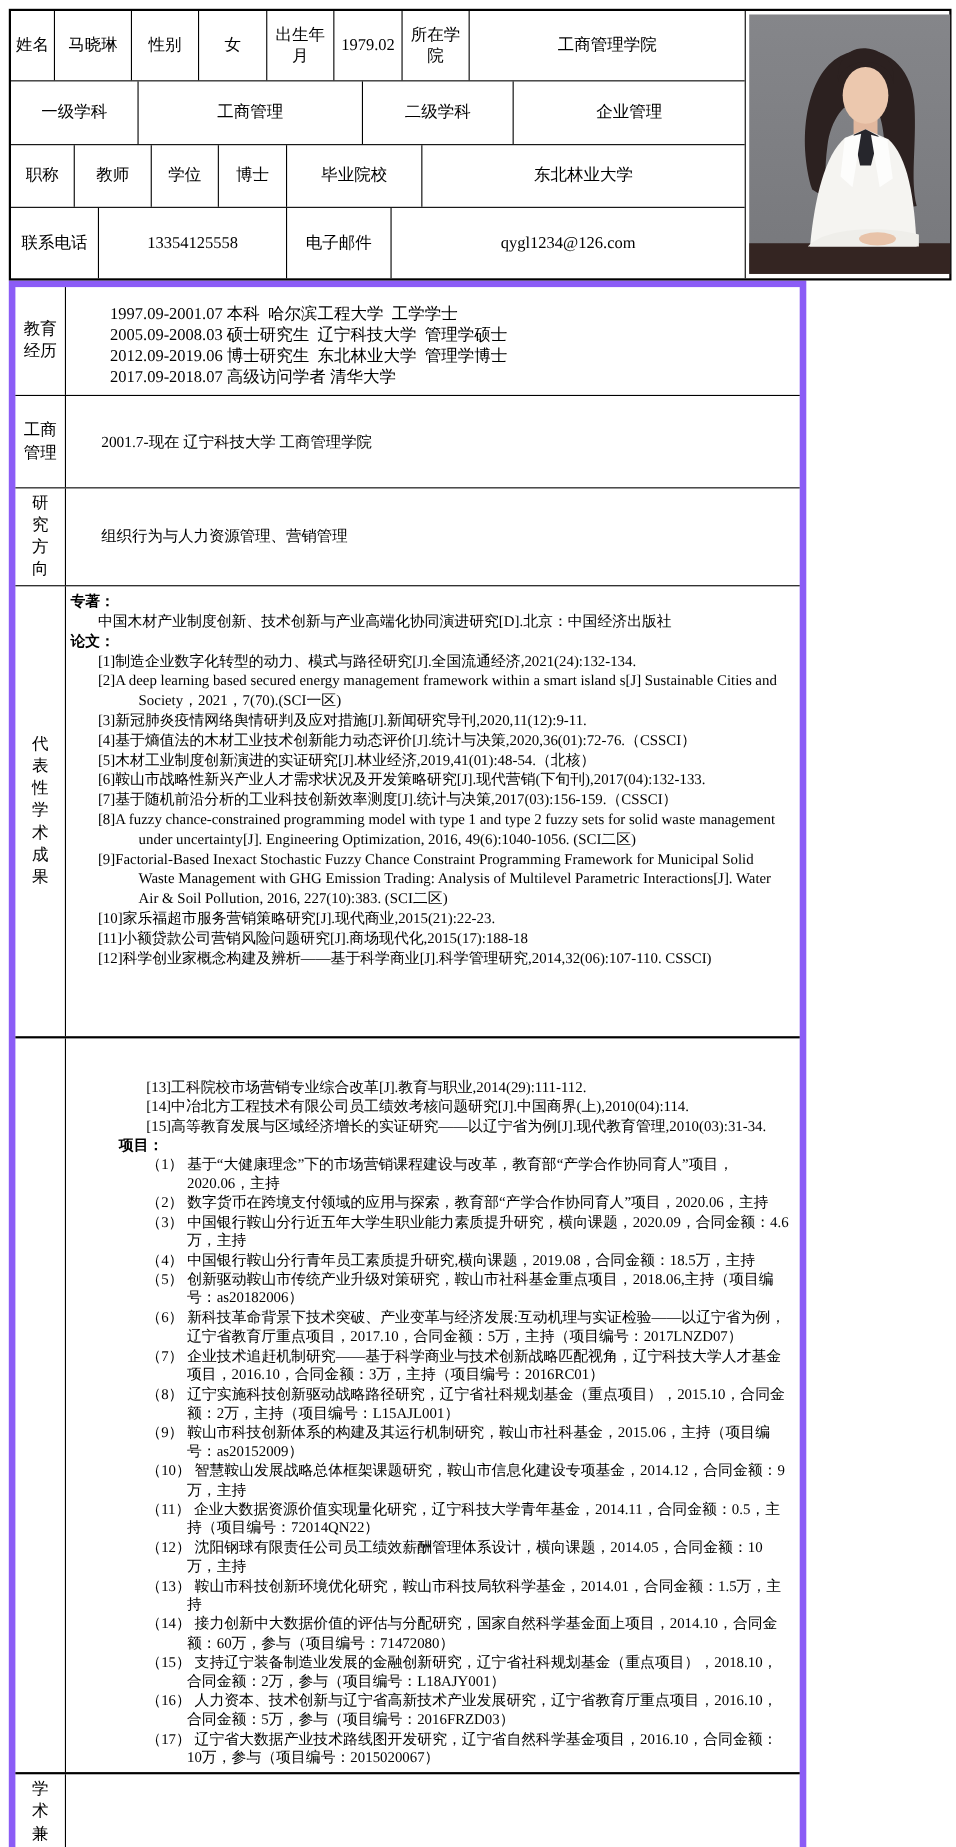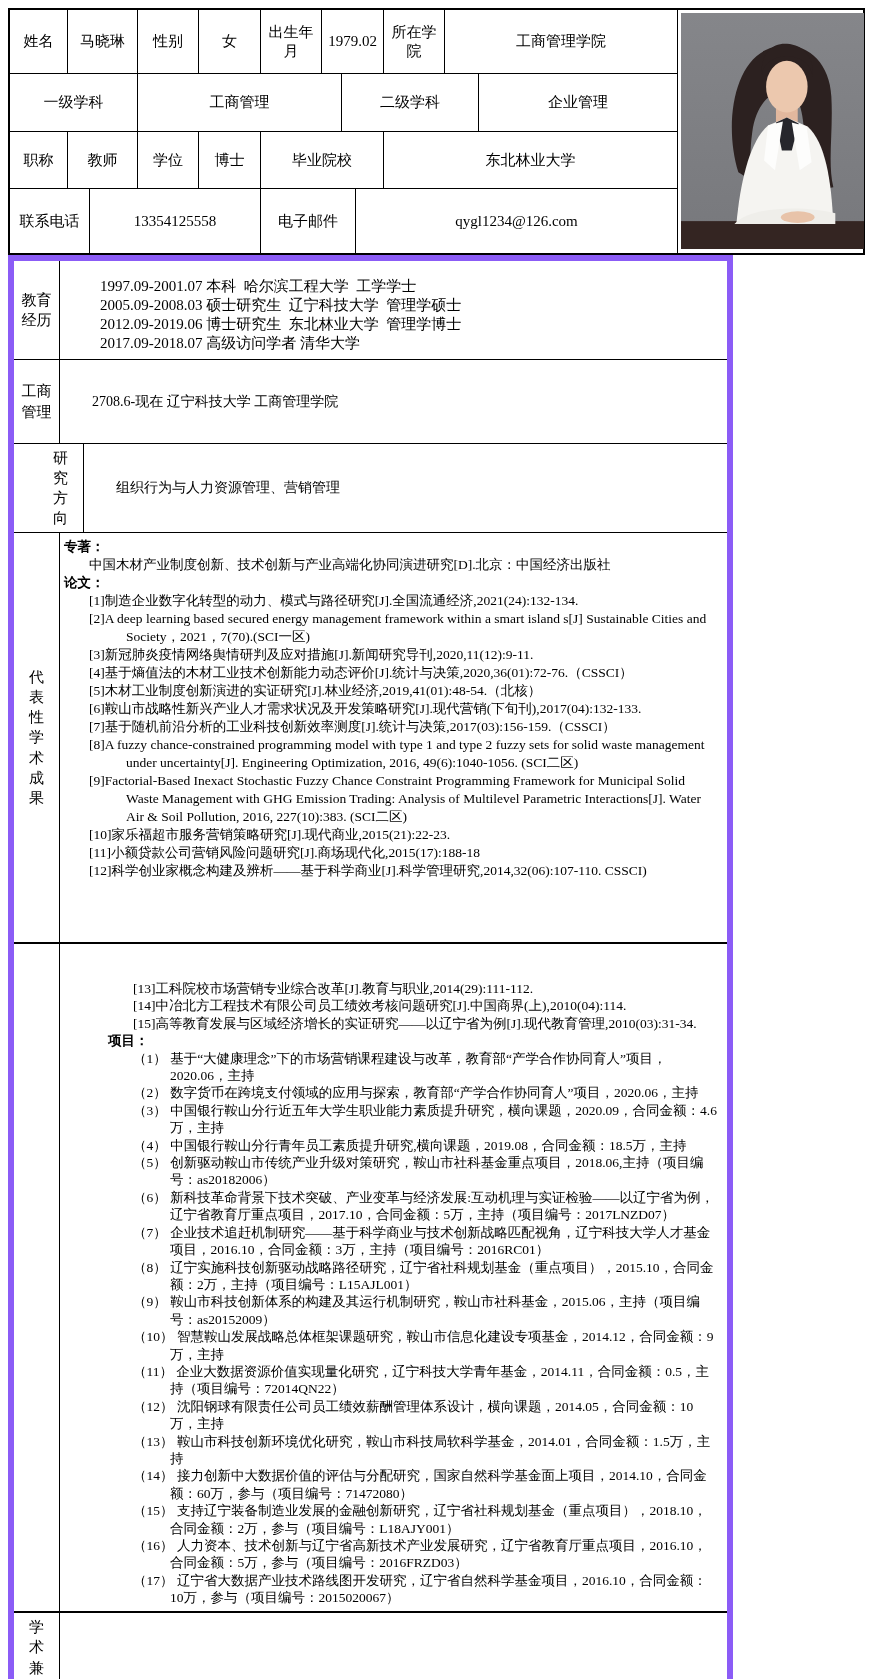--- a/index.html
+++ b/index.html
@@ -47,31 +47,31 @@
   .note{margin-top:9px;font-size:10px;padding-left:2px;}
 </style>
 </head>
 <body>
 
 <div class="doc">
 
   <div class="top-table">
     <div class="rows">
       <div class="trow" style="height:64px;">
-        <div class="tcell" style="width:58px;">姓名</div>
+        <div class="tcell" style="width:40px;">姓名</div>
         <div class="tcell" style="width:70px;">马晓琳</div>
         <div class="tcell" style="width:61px;">性别</div>
         <div class="tcell" style="width:62px;">女</div>
         <div class="tcell" style="width:61px;">出生年月</div>
         <div class="tcell" style="width:62px;">1979.02</div>
         <div class="tcell" style="width:61px;">所在学院</div>
         <div class="tcell end">工商管理学院</div>
       </div>
       <div class="trow" style="height:58px;">
-        <div class="tcell" style="width:128px;">一级学科</div>
+        <div class="tcell" style="width:116px;">一级学科</div>
         <div class="tcell" style="width:204px;">工商管理</div>
         <div class="tcell" style="width:137px;">二级学科</div>
         <div class="tcell end">企业管理</div>
       </div>
       <div class="trow" style="height:57px;">
         <div class="tcell" style="width:58px;">职称</div>
         <div class="tcell" style="width:70px;">教师</div>
         <div class="tcell" style="width:61px;">学位</div>
         <div class="tcell" style="width:62px;">博士</div>
         <div class="tcell" style="width:123px;">毕业院校</div>
@@ -120,24 +120,24 @@
         <div class="edu-line">2005.09-2008.03 硕士研究生  辽宁科技大学  管理学硕士</div>
         <div class="edu-line">2012.09-2019.06 博士研究生  东北林业大学  管理学博士</div>
         <div class="edu-line">2017.09-2018.07 高级访问学者 清华大学</div>
       </div>
     </div>
 
     <div class="mrow" style="min-height:84px;">
       <div class="label-cell">
         <span class="lbl two">工商管理</span>
       </div>
-      <div class="content single-line">2708.6-现在 辽宁科技大学 工商管理学院</div>
-    </div>
-
-    <div class="mrow" style="min-height:89px;padding-left:24px;">
+      <div class="content single-line">2001.7-现在 辽宁科技大学 工商管理学院</div>
+    </div>
+
+    <div class="mrow" style="min-height:89px;">
       <div class="label-cell">
         <span class="lbl vert">研究方向</span>
       </div>
       <div class="content single-line">组织行为与人力资源管理、营销管理</div>
     </div>
 
     <div class="mrow thick" style="min-height:411px;">
       <div class="label-cell">
         <span class="lbl vert">代表性学术成果</span>
       </div>

